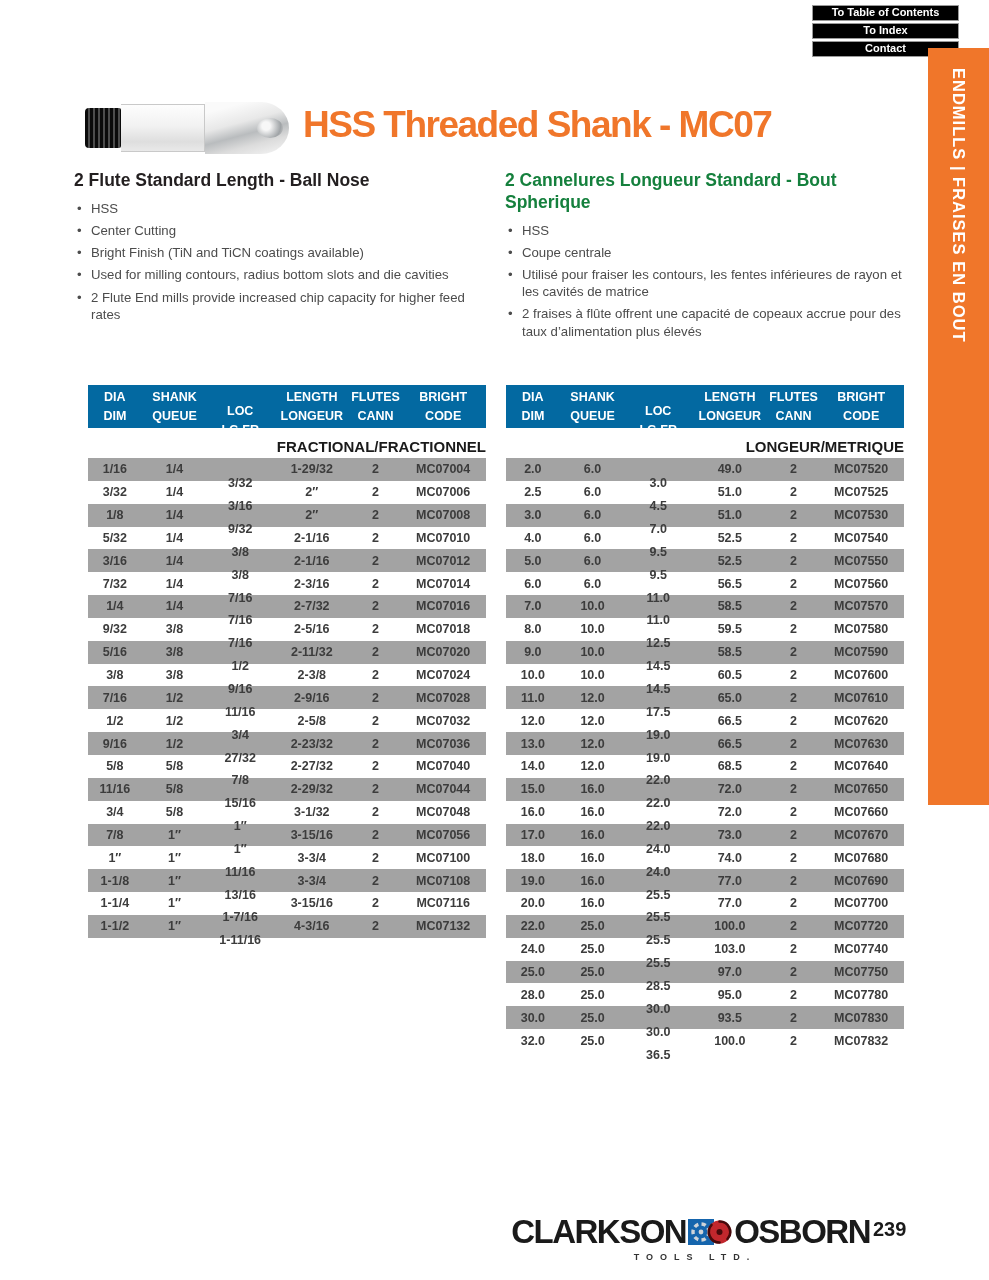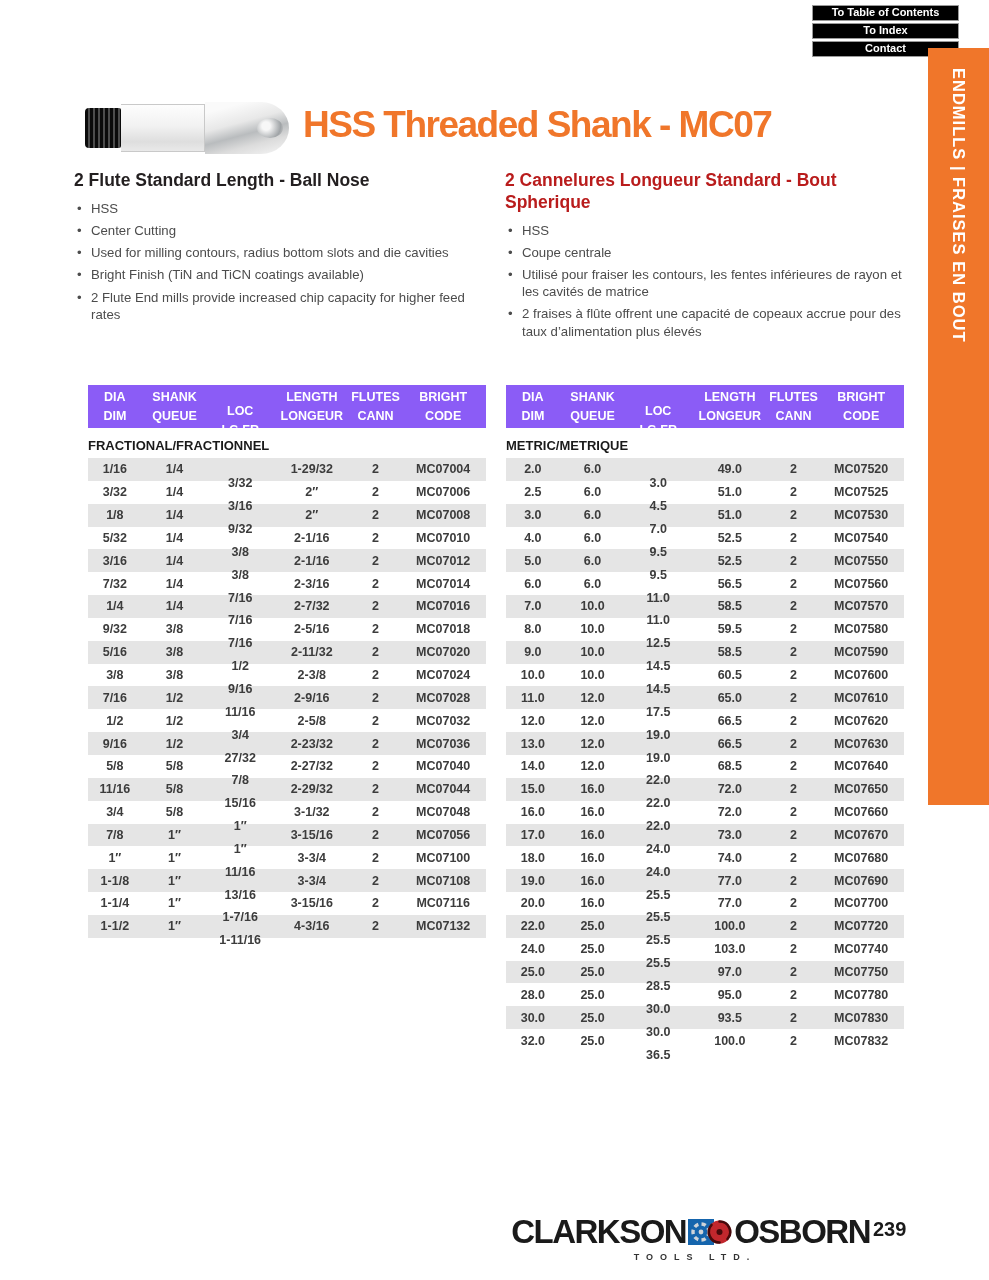--- a/index.html
+++ b/index.html
@@ -44,35 +44,35 @@
     background:radial-gradient(circle at 35% 40%,#f7f7f7 20%,#9fa3a6 70%,#d6d6d6 100%);
   }
   .page-title{
     position:absolute;left:303px;top:104px;color:#F0762A;
     font-size:37px;font-weight:bold;letter-spacing:-1.5px;white-space:nowrap;
   }
   
   .col-en{position:absolute;left:74px;top:170px;width:408px;}
   .col-fr{position:absolute;left:505px;top:170px;width:408px;}
   .sec-heading{font-size:17.5px;font-weight:bold;color:#231F20;line-height:1.25;margin:0 0 8px 0;}
-  .col-fr .sec-heading{color:#b91c1c;}
+  .col-fr .sec-heading{color:#15803d;}
   ul.bullets{list-style:none;margin:0;padding:0;font-size:13.2px;color:#4c4c4c;}
   ul.bullets li{position:relative;padding-left:17px;margin-bottom:5px;line-height:1.3;}
   ul.bullets li::before{content:"•";position:absolute;left:3px;top:0;color:#4c4c4c;}
   
   .tbl{position:absolute;top:385px;width:398px;}
   .tbl-frac{left:88px;}
   .tbl-metric{left:506px;}
   .t-head{
-    background:#8b5cf6;height:43px;display:flex;align-items:center;color:#fff;
+    background:#0369a1;height:43px;display:flex;align-items:center;color:#fff;
   }
   .hcell{flex:0 0 auto;text-align:center;font-size:12.5px;font-weight:bold;line-height:1.45;}
-  .t-label{font-size:13px;font-weight:bold;color:#1a1a1a;padding:10px 0 5px 0;height:15px;}
+  .t-label{font-size:15px;font-weight:bold;color:#1a1a1a;padding:10px 0 5px 0;height:15px;text-align:right;}
   .t-row{display:flex;height:22.85px;align-items:center;}
-  .t-row.stripe{background:#e5e5e5;}
+  .t-row.stripe{background:#a3a3a3;}
   .t-cell{flex:0 0 auto;text-align:center;font-size:12.5px;font-weight:bold;color:#3c3c3c;}
   .hcell:nth-child(1),.t-cell:nth-child(1){width:13.5%;}
   .hcell:nth-child(2),.t-cell:nth-child(2){width:16.5%;}
   .hcell:nth-child(3),.t-cell:nth-child(3){width:16.5%;margin-top:28px;}
   .hcell:nth-child(4),.t-cell:nth-child(4){width:19.5%;}
   .hcell:nth-child(5),.t-cell:nth-child(5){width:12.5%;}
   .hcell:nth-child(6),.t-cell:nth-child(6){width:21.5%;}
   
   .footer{position:absolute;left:520px;top:1213px;width:350px;text-align:center;}
   .brand-line{display:flex;align-items:center;justify-content:flex-end;}
@@ -100,22 +100,22 @@
   <div class="em-tip"></div>
 </div>
 
 <div class="page-title">HSS Threaded Shank - MC07</div>
 
 <div class="col-en">
   <h2 class="sec-heading">2 Flute Standard Length - Ball Nose</h2>
   <ul class="bullets">
       <li>HSS</li>
       <li>Center Cutting</li>
+      <li>Bright Finish (TiN and TiCN coatings available)</li>
       <li>Used for milling contours, radius bottom slots and die cavities</li>
-      <li>Bright Finish (TiN and TiCN coatings available)</li>
       <li>2 Flute End mills provide increased chip capacity for higher feed rates</li>
     </ul>
 </div>
 
 <div class="col-fr">
   <h2 class="sec-heading">2 Cannelures Longueur Standard - Bout Spherique</h2>
   <ul class="bullets">
       <li>HSS</li>
       <li>Coupe centrale</li>
       <li>Utilisé pour fraiser les contours, les fentes inférieures de rayon et les cavités de matrice</li>
@@ -343,21 +343,21 @@
       </div>
       <div class="hcell">
         <div>FLUTES</div>
         <div>CANN</div>
       </div>
       <div class="hcell">
         <div>BRIGHT</div>
         <div>CODE</div>
       </div>
     </div>
-  <div class="t-label">METRIC/METRIQUE</div>
+  <div class="t-label">LONGEUR/METRIQUE</div>
   <div>
       <div class="t-row stripe">
         <span class="t-cell">2.0</span>
         <span class="t-cell">6.0</span>
         <span class="t-cell">3.0</span>
         <span class="t-cell">49.0</span>
         <span class="t-cell">2</span>
         <span class="t-cell">MC07520</span>
       </div>
       <div class="t-row">

